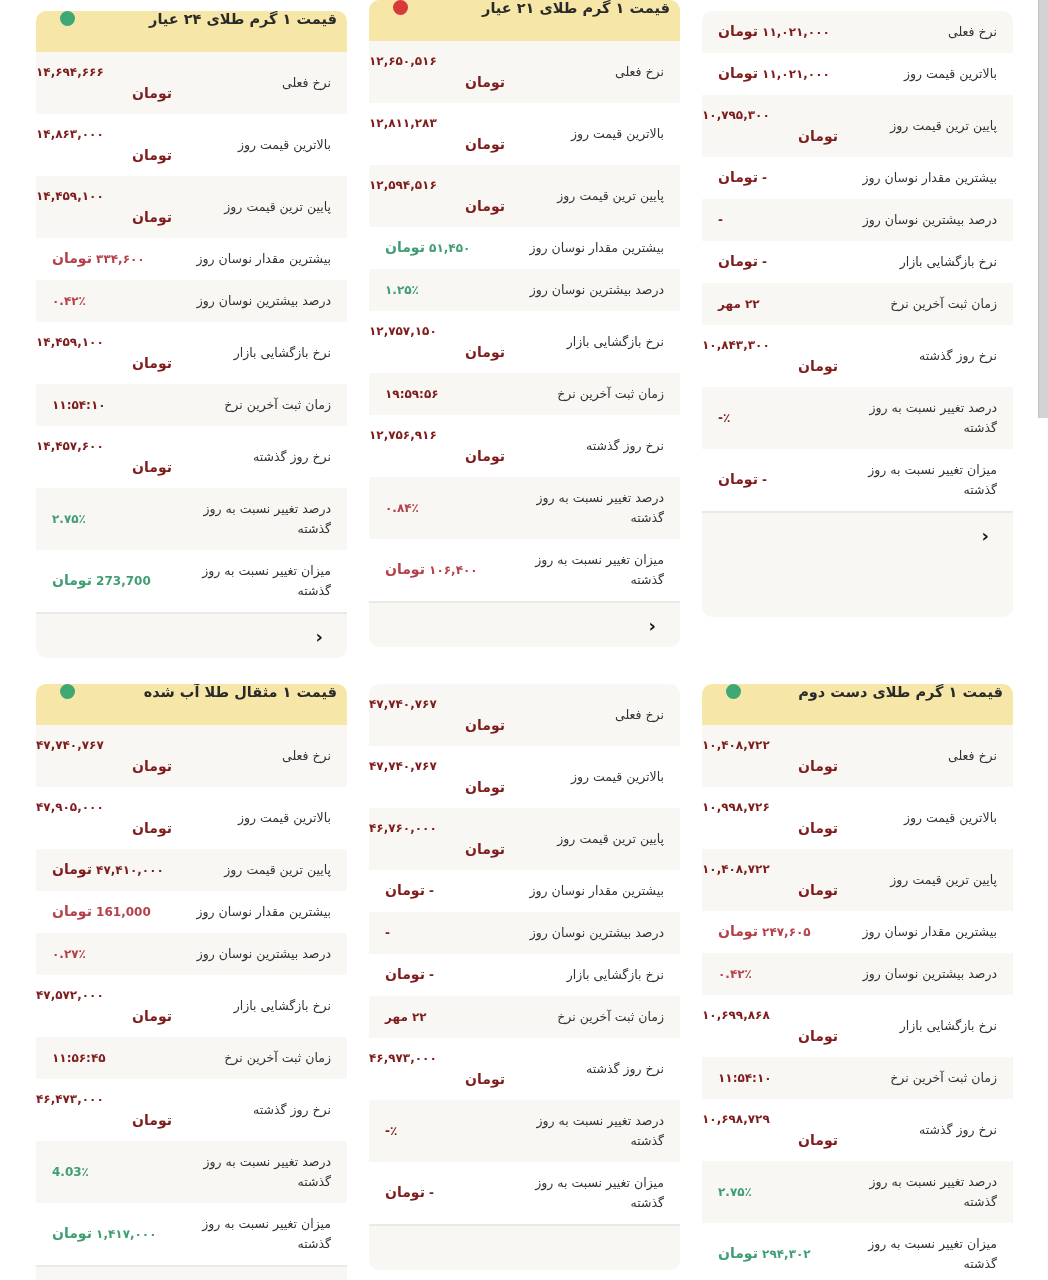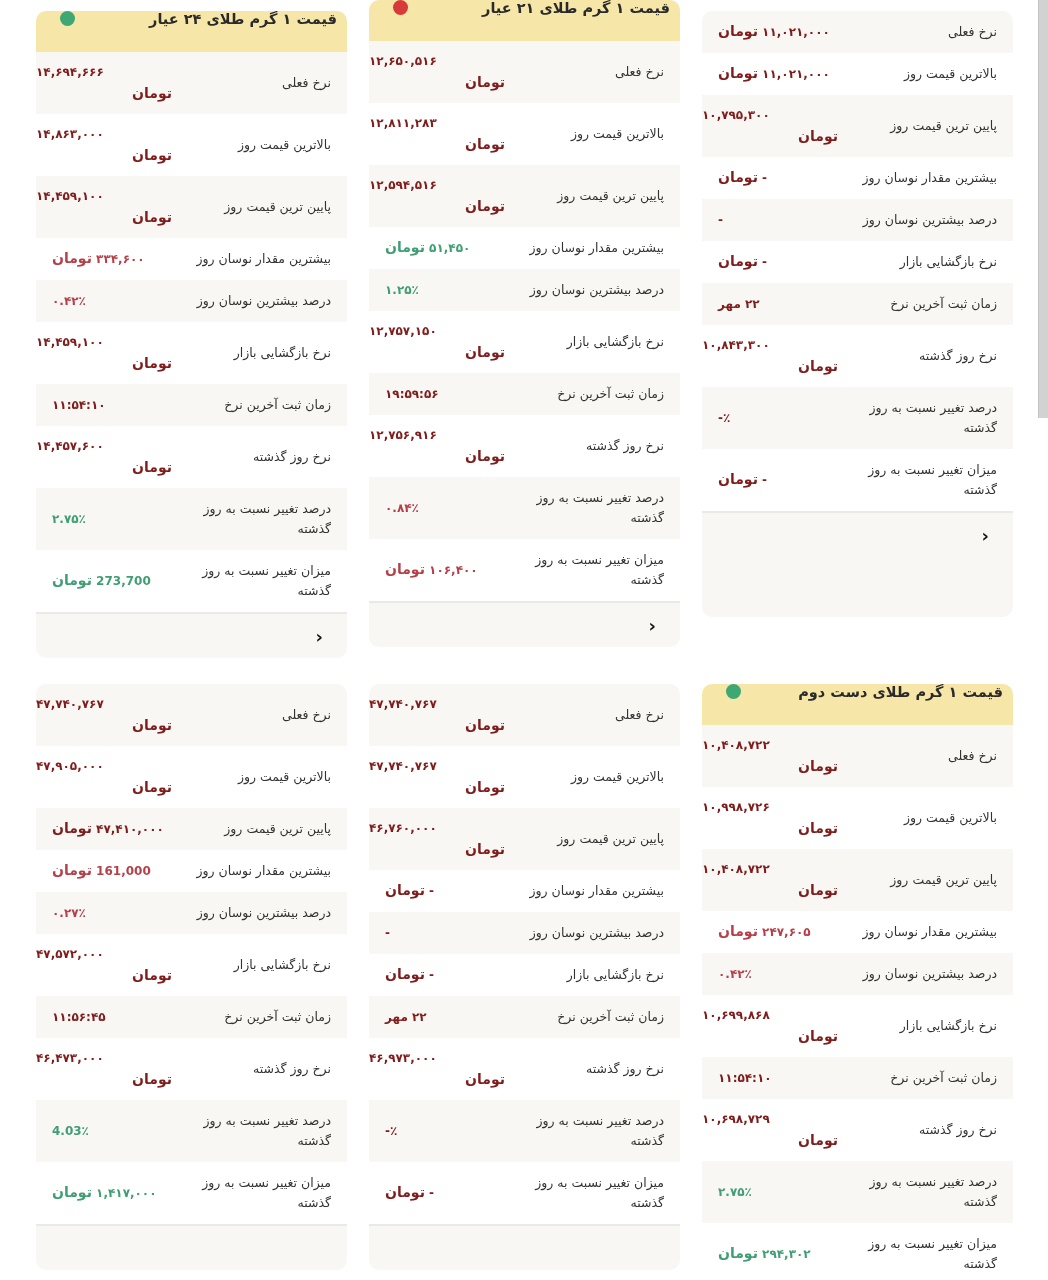--- a/index.html
+++ b/index.html
@@ -374,20 +374,24 @@
     <span class="value inline"><span class="num">٪-</span></span>
   </div>
   <div class="row white h62">
     <span class="label">میزان تغییر نسبت به روز گذشته</span>
     <span class="value inline"><span class="num">-</span> <span class="unit">تومان</span></span>
   </div>
   <div class="card-footer"></div>
 </div>
 
 <div class="card" style="left:36px; top:684px;">
+  <div class="card-header">
+    <span class="card-title">قیمت ۱ مثقال طلا آب شده</span>
+    <span class="status-dot" style="background:#3fa773;"></span>
+  </div>
   <div class="row alt h62">
     <span class="label">نرخ فعلی</span>
     <span class="value">
         <span class="num">۴۷,۷۴۰,۷۶۷</span>
         <span class="unit">تومان</span>
       </span>
   </div>
   <div class="row white h62">
     <span class="label">بالاترین قیمت روز</span>
     <span class="value">

